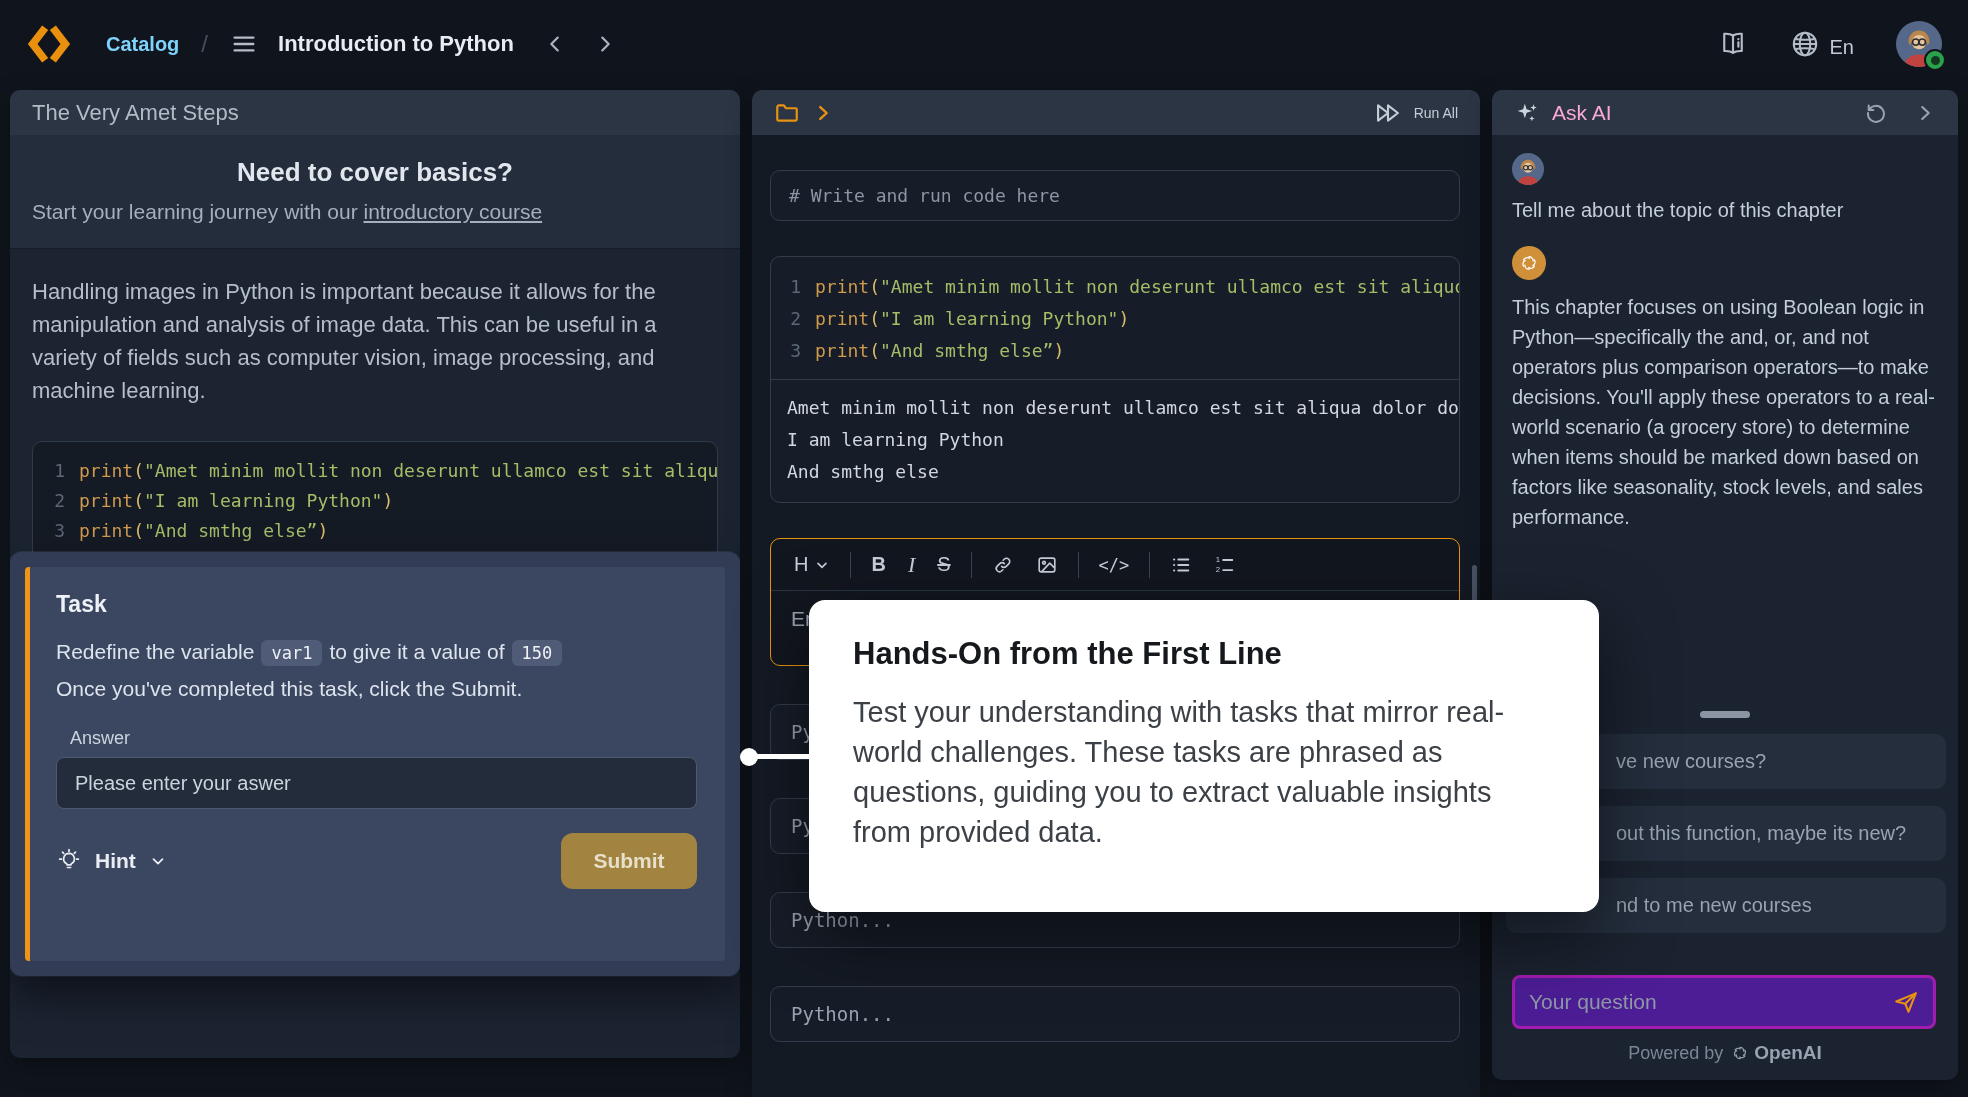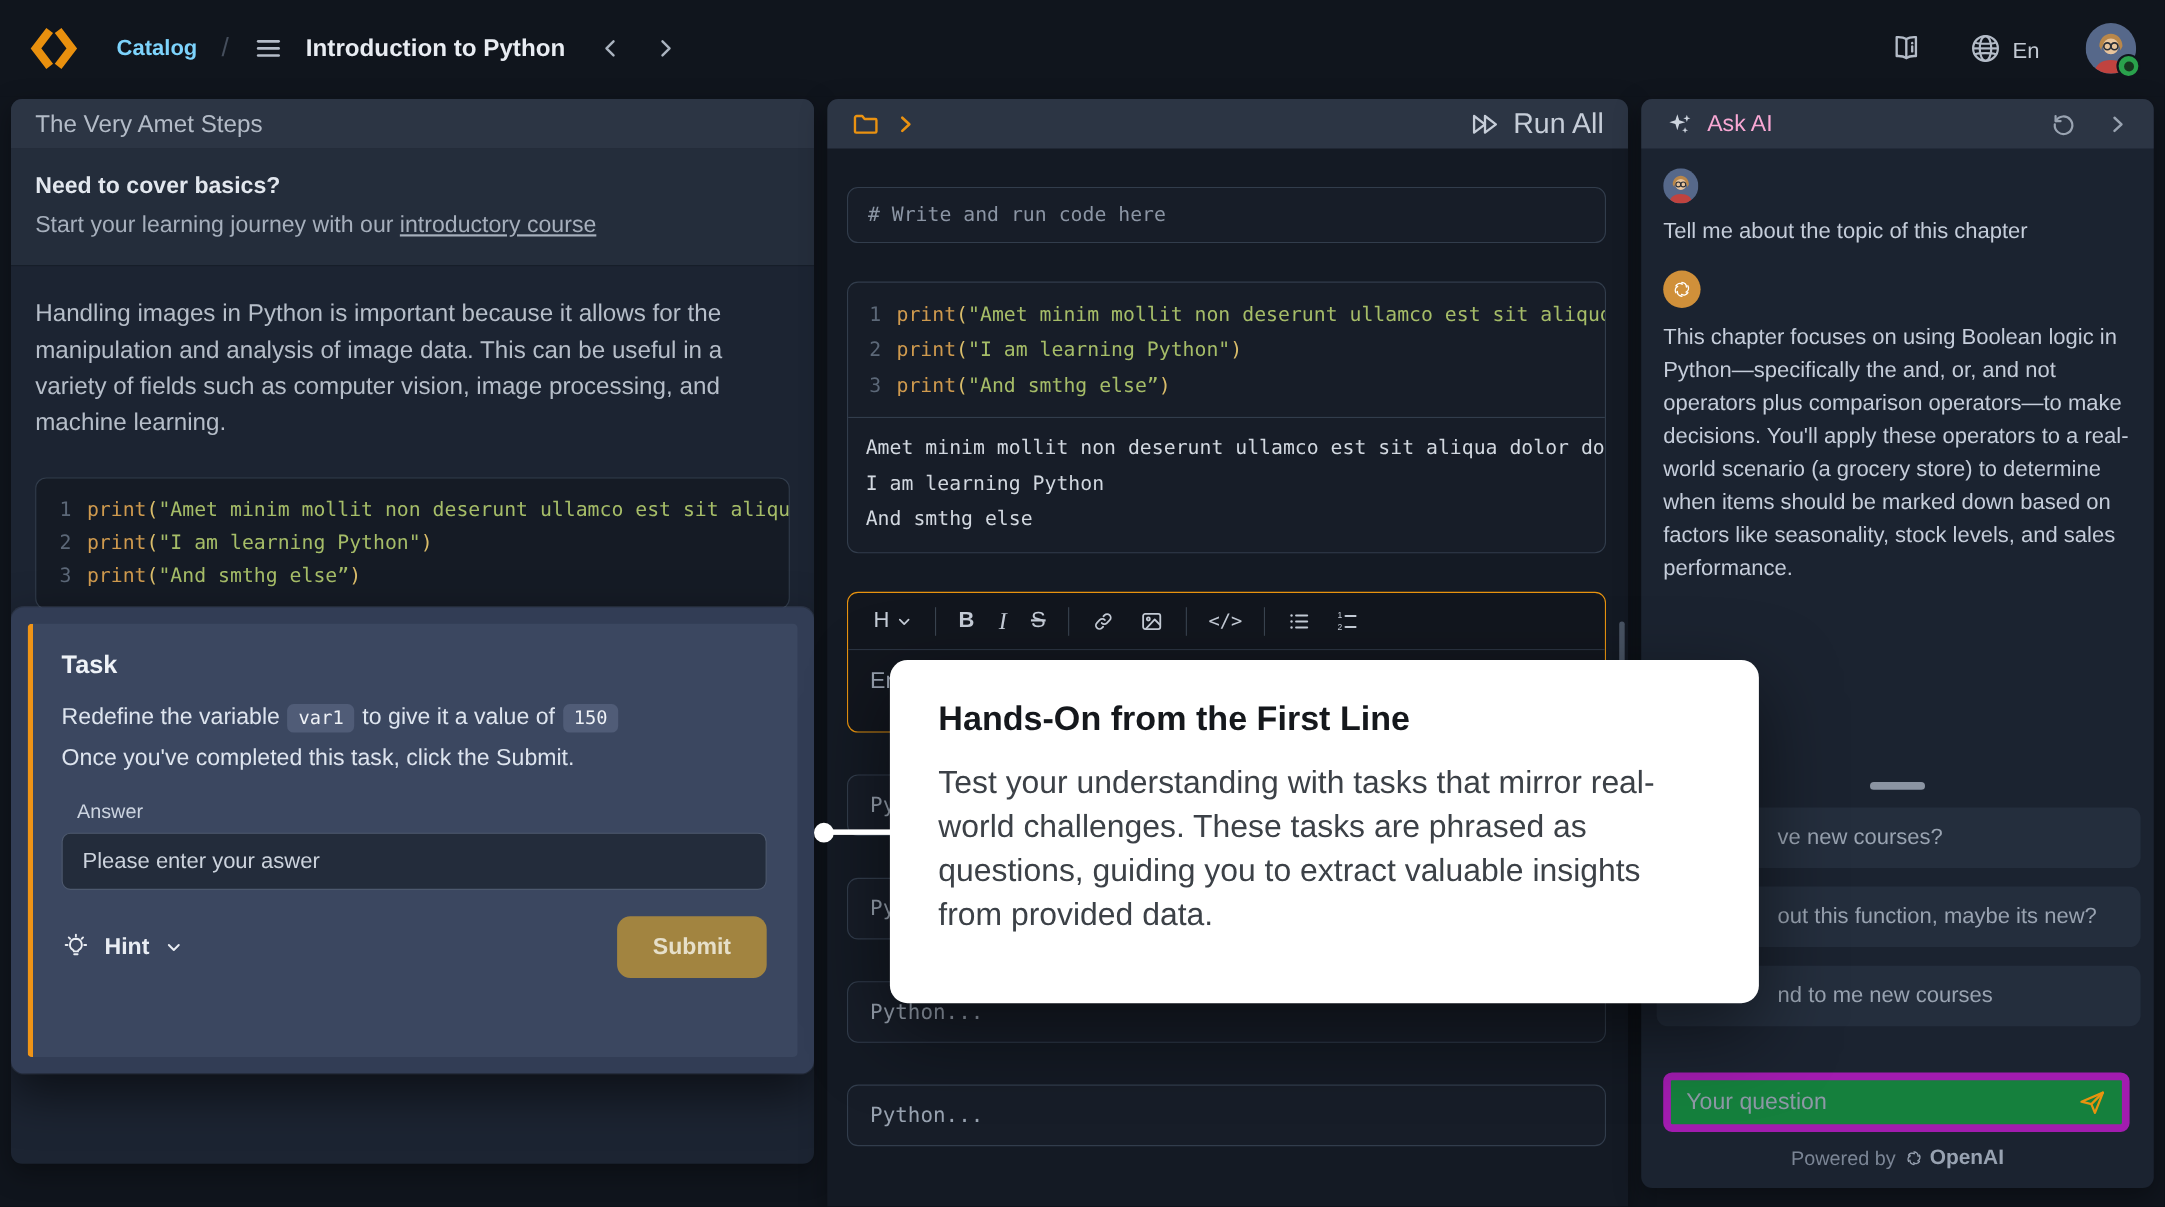--- a/index.html
+++ b/index.html
@@ -30,21 +30,21 @@
 
   
   .main { position:absolute; top:88px; left:0; right:0; bottom:0; }
   .panel { position:absolute; border-radius:10px; overflow:hidden; box-shadow:0 8px 24px rgba(0,0,0,.35); }
   .panel-head { height:45px; background:#2c3544; display:flex; align-items:center; padding:0 22px; }
 
   
   .panel-left { left:10px; top:2px; width:730px; height:968px; background:#1c2432; }
   .pl-head-label { color:#b3bbc7; font-size:22px; }
   .basics { background:#242d3b; padding:22px 22px 24px; border-bottom:1px solid #161d28; }
-  .basics-title { color:#e2e7ee; font-size:21px; font-weight:700; }
+  .basics-title { color:#e2e7ee; font-size:26px; font-weight:700;text-align:center; }
   .basics-sub { margin-top:12px; color:#a6afbc; font-size:21px; }
   .basics-link { color:#a6afbc; text-decoration:underline; cursor:pointer; }
   .pl-body { padding:26px 22px 0; }
   .paragraph { color:#b6bec9; font-size:22px; line-height:33px; }
   .code-block { margin-top:34px; background:#151b25; border:1px solid #313c4b; border-radius:10px;
                 padding:14px 18px; overflow:hidden; }
   .code-line { display:flex; white-space:pre; font-family:"DejaVu Sans Mono", monospace;
                font-size:18px; line-height:30px; }
   .cl-num { color:#5c6878; width:14px; text-align:right; margin-right:14px; flex:none; }
   .cl-kw { color:#cf9a4e; } .cl-p { color:#d9bc6a; } .cl-str { color:#a6bd68; }
@@ -64,21 +64,21 @@
   .answer-input::placeholder { color:#ccd3dd; opacity:1; }
   .task-footer { display:flex; align-items:center; justify-content:space-between; margin-top:24px; }
   .hint { display:flex; align-items:center; gap:13px; color:#e9edf3; font-size:21px; font-weight:700; cursor:pointer; }
   .submit { width:136px; height:56px; border:none; border-radius:12px; background:#a28440;
             color:#e6dfc9; font-size:21px; font-weight:700; cursor:pointer; }
 
   
   .panel-mid { left:752px; top:2px; width:728px; height:1007px; background:#141a24; border-radius:10px 10px 0 0; }
   .mid-head-left { display:flex; align-items:center; gap:12px; }
   .run-all { margin-left:auto; display:flex; align-items:center; gap:12px; color:#c6cdd8;
-             font-size:26px; cursor:pointer; }
+             font-size:14px; cursor:pointer; }
   .cell { margin:0 20px 0 18px; background:#171d28; border:1px solid #323d4c; border-radius:10px; }
   .scratch { margin-top:35px; padding:14px 18px; color:#8b95a4; font-family:"DejaVu Sans Mono", monospace;
              font-size:18px; cursor:text; }
   .codecell { margin-top:35px; padding:14px 0; overflow:hidden; }
   .codecell .code-line { padding:0 16px; font-size:18px; line-height:32px; }
   .out-divider { border-top:1px solid #323d4c; margin:12px 0; }
   .out-line { padding:0 16px; color:#d2d8e0; font-family:"DejaVu Sans Mono", monospace;
               font-size:18px; line-height:32px; white-space:pre; overflow:hidden; }
   .toolbar-box { margin:35px 20px 0 18px; border:1.5px solid #e8930f; border-radius:10px;
                  background:#12161e; overflow:hidden; }
@@ -103,22 +103,22 @@
   .chat { padding:18px 22px 0 20px; }
   .msg-user { margin-top:14px; color:#c5cdda; font-size:20px; }
   .ai-avatar { margin-top:24px; width:34px; height:34px; border-radius:50%; background:#d0903a;
                display:flex; align-items:center; justify-content:center; color:#fff; }
   .msg-ai { margin-top:12px; color:#c5cdda; font-size:20px; line-height:30px; }
   .dash { position:absolute; top:621px; left:50%; transform:translateX(-50%); width:50px; height:7px;
           border-radius:4px; background:#8b94a2; }
   .suggestions { position:absolute; top:644px; left:14px; right:12px; }
   .chip { height:55px; margin-bottom:17px; background:#242e3d; border-radius:10px; display:flex;
           align-items:center; padding-left:110px; color:#99a3b1; font-size:20px; cursor:pointer; }
-  .question { position:absolute; left:20px; right:22px; top:885px; height:54px; border:7px solid #a21caf;
-              border-radius:8px; background:#15803d; display:flex; align-items:center; padding:0 14px; }
+  .question { position:absolute; left:20px; right:22px; top:885px; height:54px; border:3px solid #a21caf;
+              border-radius:8px; background:#4c1d95; display:flex; align-items:center; padding:0 14px; }
   .question input { flex:1; background:transparent; border:none; outline:none; color:#dfe4ec; font-size:21px; }
   .question input::placeholder { color:#8e98a6; opacity:1; }
   .send { color:#e8930f; cursor:pointer; }
   .powered { position:absolute; bottom:16px; left:0; right:0; display:flex; align-items:center;
              justify-content:center; gap:8px; color:#7b8595; font-size:18px; }
   .provider { display:flex; align-items:center; gap:5px; color:#98a2b1; font-weight:700; font-size:19px; }
 
   
   .tooltip { position:absolute; left:809px; top:512px; width:790px; min-height:312px; background:#ffffff;
              border-radius:16px; box-shadow:0 26px 70px rgba(0,0,0,.5); padding:36px 44px; z-index:40; }

